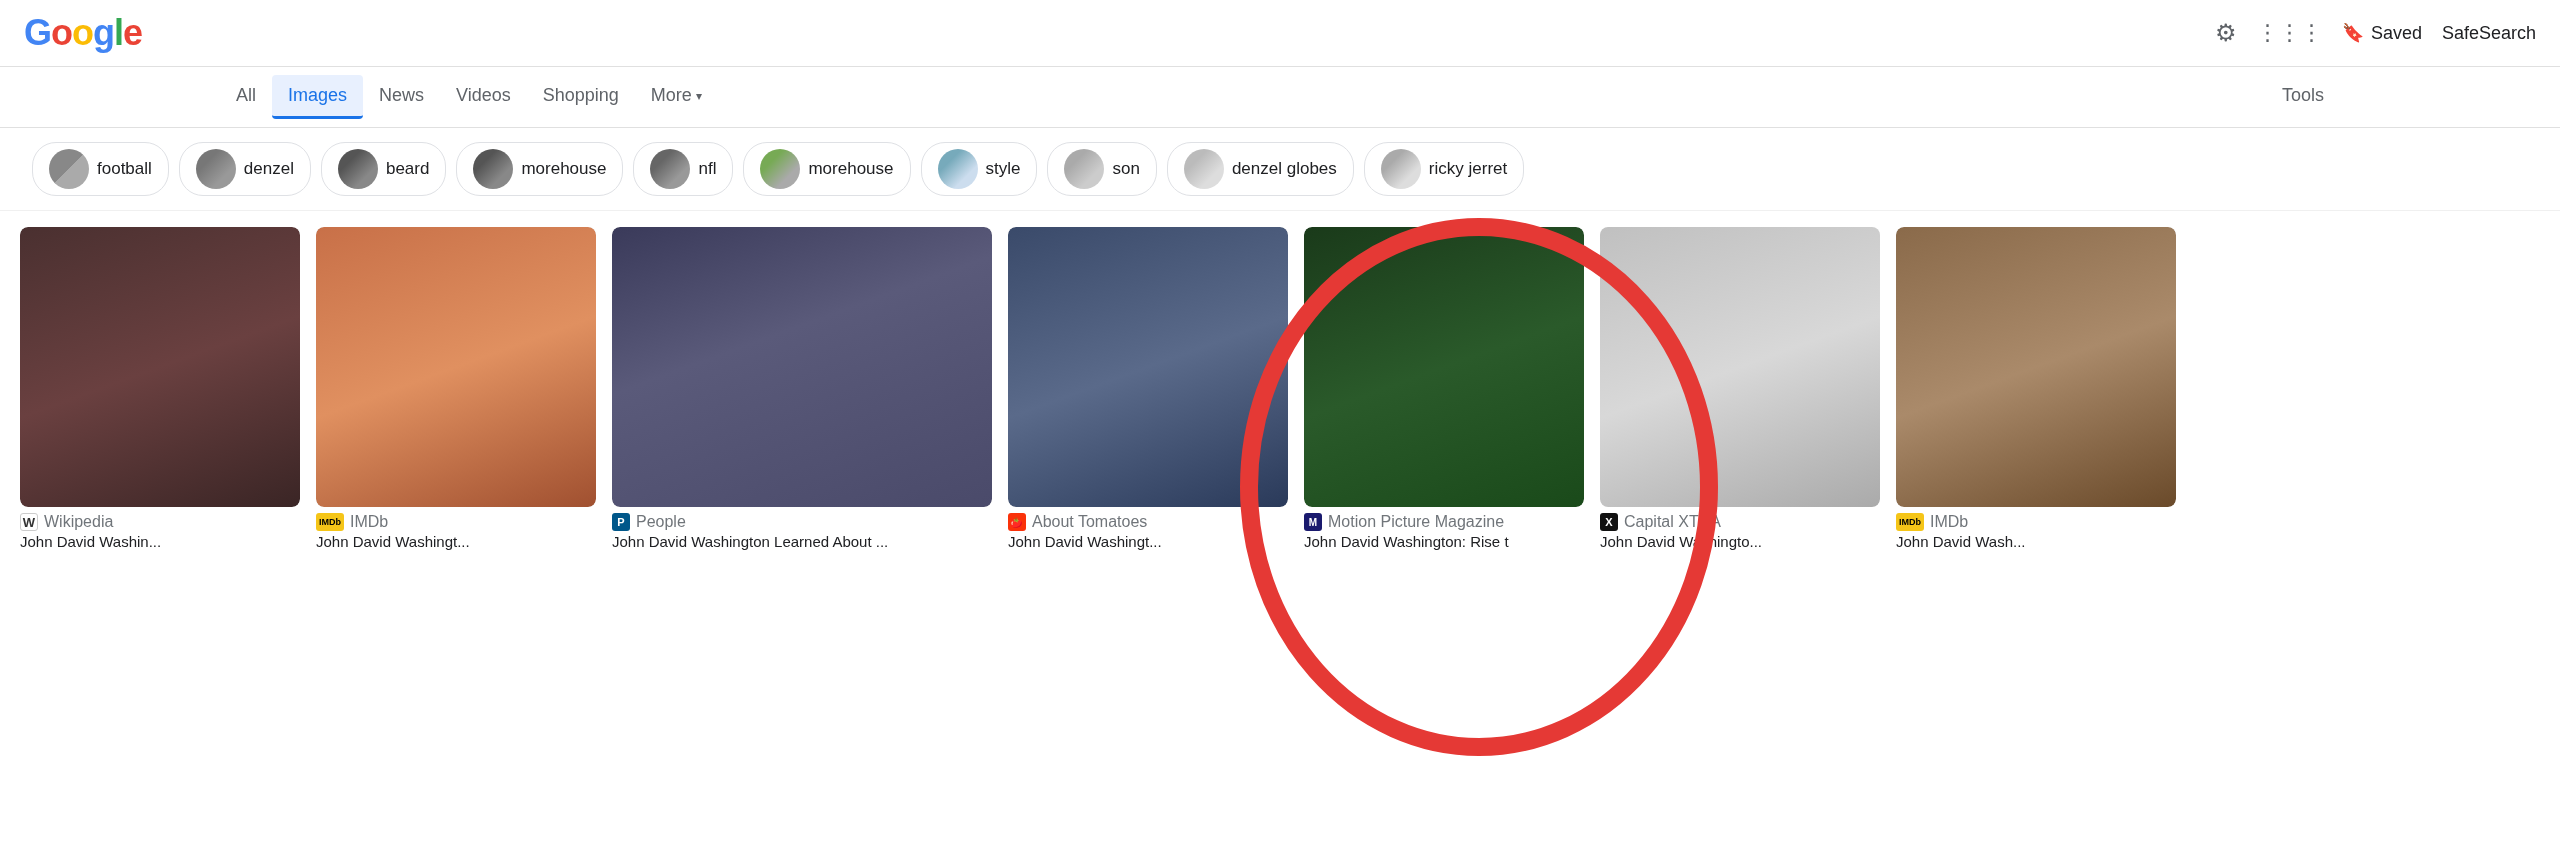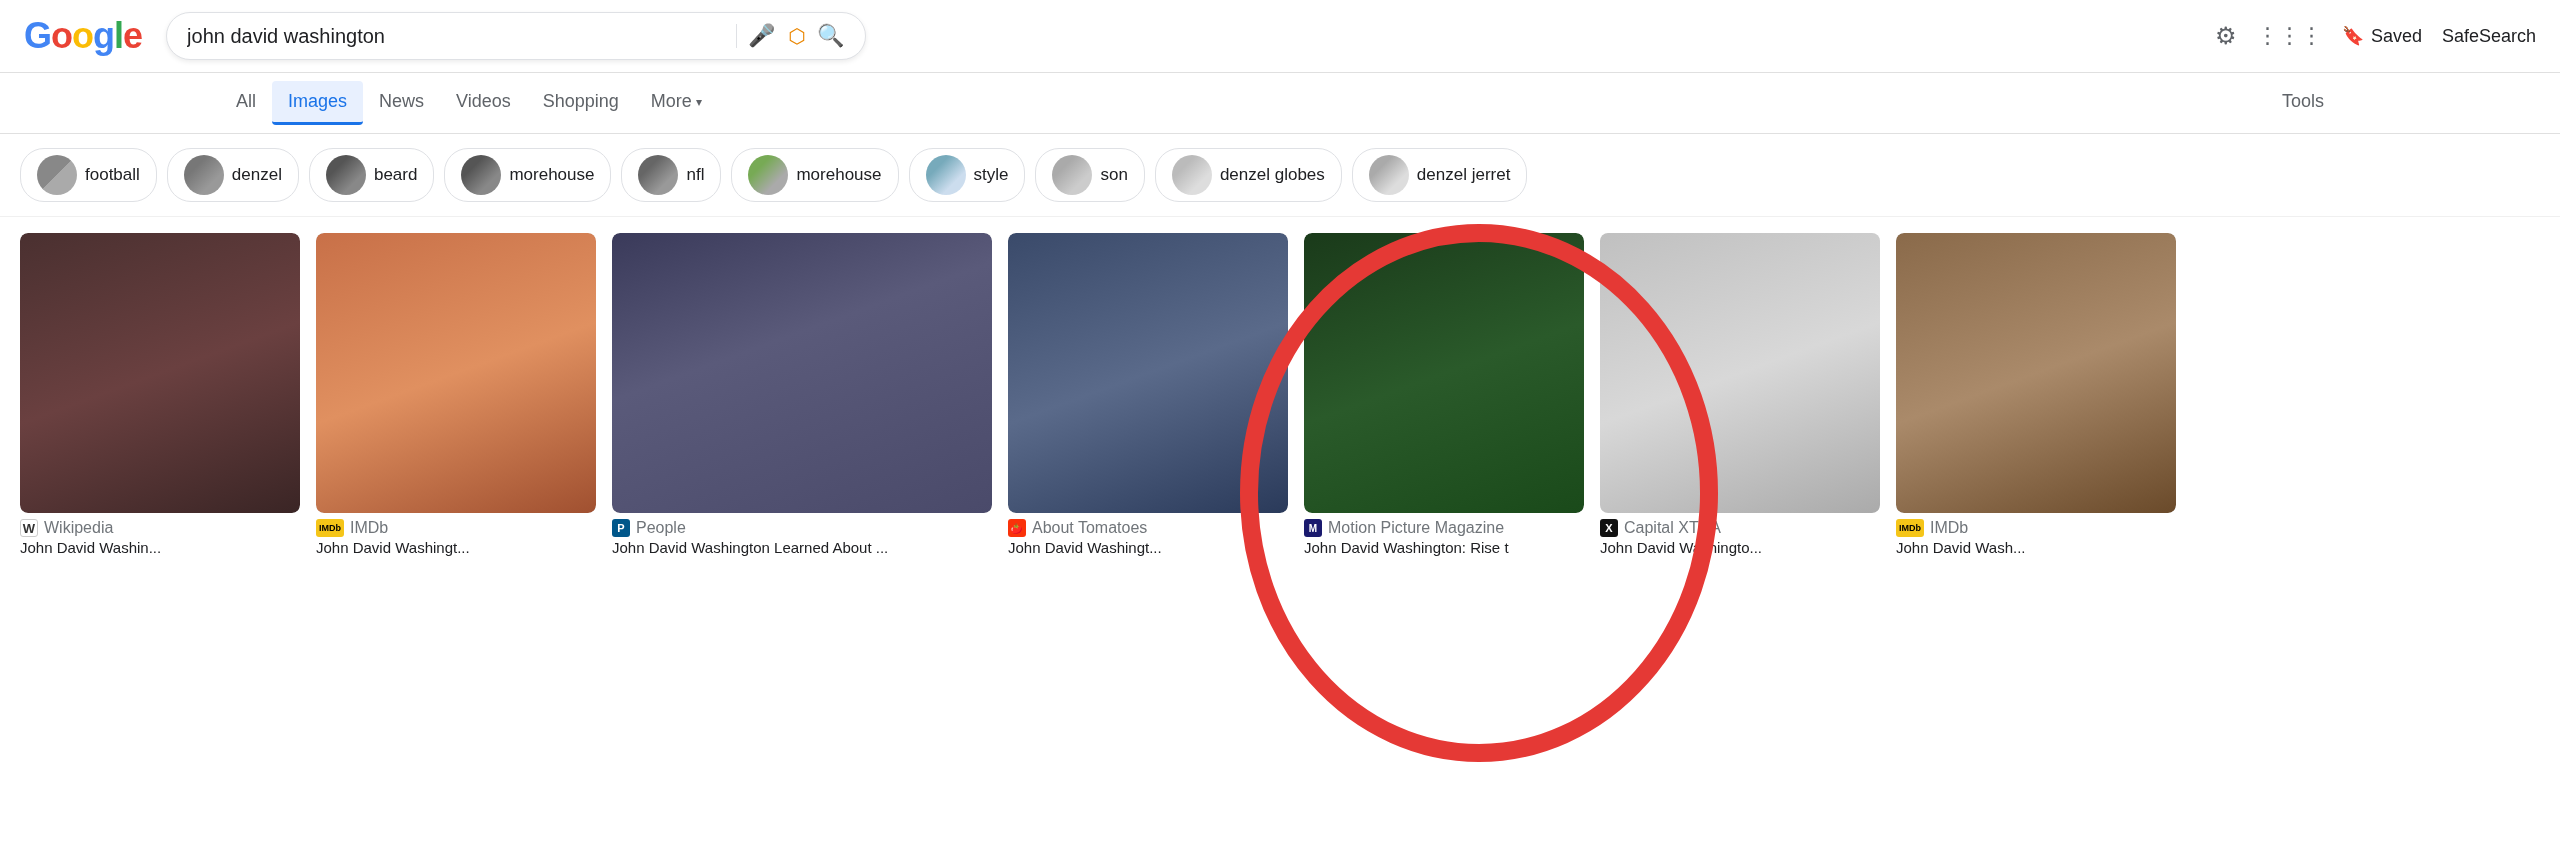--- a/index.html
+++ b/index.html
@@ -31,21 +31,21 @@
     .safesearch-txt { font-size: 18px; color: #202124; cursor: pointer; }
 
     
     .nav { display: flex; padding: 8px 220px; border-bottom: 1px solid #e0e0e0; gap: 0; }
     .nav-item { padding: 10px 16px; font-size: 18px; color: #5f6368; cursor: pointer; border-bottom: 3px solid transparent; text-decoration: none; white-space: nowrap; }
     .nav-item.active { color: #1a73e8; border-bottom: 3px solid #1a73e8; font-weight: 500; background: #e8f0fe; border-radius: 4px; }
     .nav-spacer { flex: 1; }
     .tools-btn { padding: 10px 16px; font-size: 18px; color: #5f6368; cursor: pointer; }
 
     
-    .chips-row { display: flex; align-items: center; gap: 10px; padding: 14px 20px; overflow-x: auto; scrollbar-width: none; background: #fff; border-bottom: 1px solid #f0f0f0; }
+    .chips-row { display: flex; align-items: center; gap: 10px; padding: 14px 32px; overflow-x: auto; scrollbar-width: none; background: #fff; border-bottom: 1px solid #f0f0f0; }
     .chips-row::-webkit-scrollbar { display: none; }
     .chip { display: flex; align-items: center; gap: 8px; border: 1px solid #dfe1e5; border-radius: 24px; padding: 6px 16px; cursor: pointer; white-space: nowrap; background: #fff; font-size: 17px; color: #202124; flex-shrink: 0; overflow: hidden; }
     .chip-thumb { width: 40px; height: 40px; border-radius: 50%; object-fit: cover; flex-shrink: 0; overflow: hidden; display: flex; align-items: center; justify-content: center; background: #ccc; }
 
     
     .results-area { display: flex; padding: 16px 20px; gap: 16px; flex-wrap: wrap; }
     .result-card { display: flex; flex-direction: column; cursor: pointer; width: 280px; }
     .result-card.wide { width: 380px; }
     .result-img { width: 100%; border-radius: 8px; background: #e0e0e0; overflow: hidden; position: relative; }
     .result-img-inner { width: 100%; height: 280px; background-size: cover; background-position: center top; border-radius: 8px; }
@@ -64,35 +64,20 @@
     .overlay-svg { position: absolute; top: -30px; left: -80px; width: 500px; height: 580px; pointer-events: none; z-index: 10; }
   </style>
 </head>
 <body>
 
 <div class="header">
   <div class="logo">
     <span class="logo-b">G</span><span class="logo-l">o</span><span class="logo-u">o</span><span class="logo-e1">g</span><span class="logo-o">l</span><span class="logo-g">e</span>
   </div>
 
-  <div class="search-bar-wrapper">
-    <div class="search-bar">
-      <input class="search-input" type="text" value="john david washington" style="">
-      <div class="divider-v"></div>
-      <button class="search-icon-btn">
-        <span class="mic-icon">🎤</span>
-      </button>
-      <button class="search-icon-btn">
-        <span class="lens-icon" style="font-size:20px; color:#EA8600;">⬡</span>
-      </button>
-      <button class="search-icon-btn">
-        <span class="search-submit-icon">🔍</span>
-      </button>
-    </div>
-  </div>
 
   <div class="header-right">
     <button class="search-icon-btn">
       <span class="settings-icon">⚙</span>
     </button>
     <button class="search-icon-btn">
       <span class="grid-icon">⋮⋮⋮</span>
     </button>
     <div class="saved-btn">
       <span>🔖</span>
@@ -147,21 +132,21 @@
   <div class="chip">
     <div class="chip-thumb" style="background: linear-gradient(135deg, #aaa 30%, #ccc 70%);"></div>
     <span>son</span>
   </div>
   <div class="chip">
     <div class="chip-thumb" style="background: linear-gradient(135deg, #bbb 30%, #ddd 70%);"></div>
     <span>denzel globes</span>
   </div>
   <div class="chip">
     <div class="chip-thumb" style="background: linear-gradient(135deg, #aaa 30%, #ddd 70%);"></div>
-    <span>denzel jerret</span>
+    <span>ricky jerret</span>
   </div>
 </div>
 
 <div class="results-area">
 
   <div class="result-card">
     <div class="result-img">
       <div class="result-img-inner" style="background: linear-gradient(160deg, #4a3030 0%, #6a4040 50%, #3a2525 100%); height: 280px;"></div>
     </div>
     <div class="result-source">

